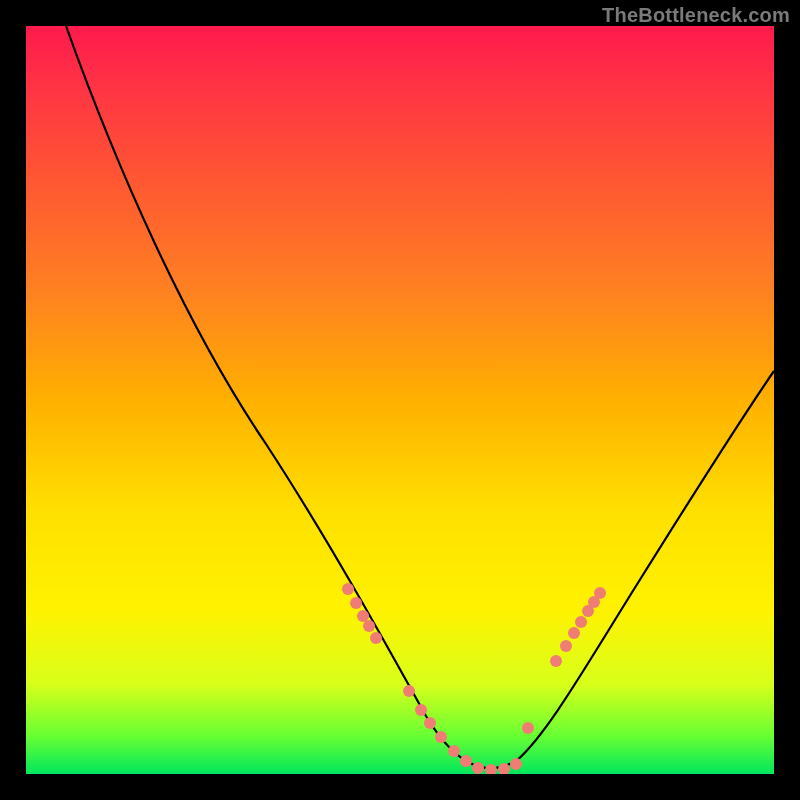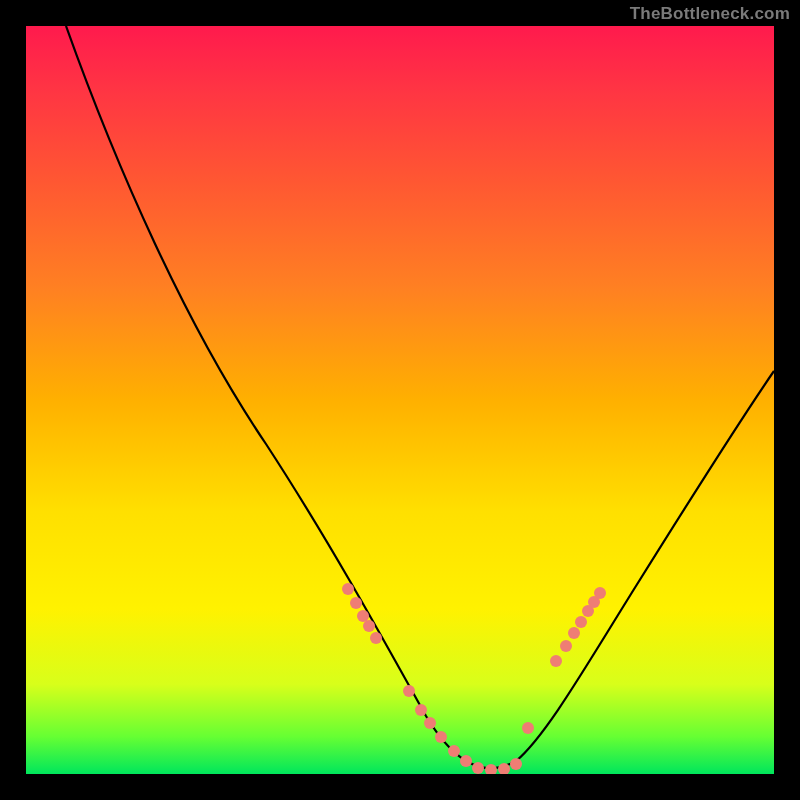--- a/index.html
+++ b/index.html
@@ -35,21 +35,21 @@
       #fff200 78%,
       #d8ff1a 88%,
       #66ff33 95%,
       #00e65c 100%);
   }
   .watermark {
     position: absolute;
     top: 4px;
     right: 10px;
     color: #7a7a7a;
-    font-size: 17px;
+    font-size: 20px;
     font-weight: bold;
     letter-spacing: 0.2px;
   }
   svg.curve {
     position: absolute;
     top: 0;
     left: 0;
   }
 </style>
 </head>

